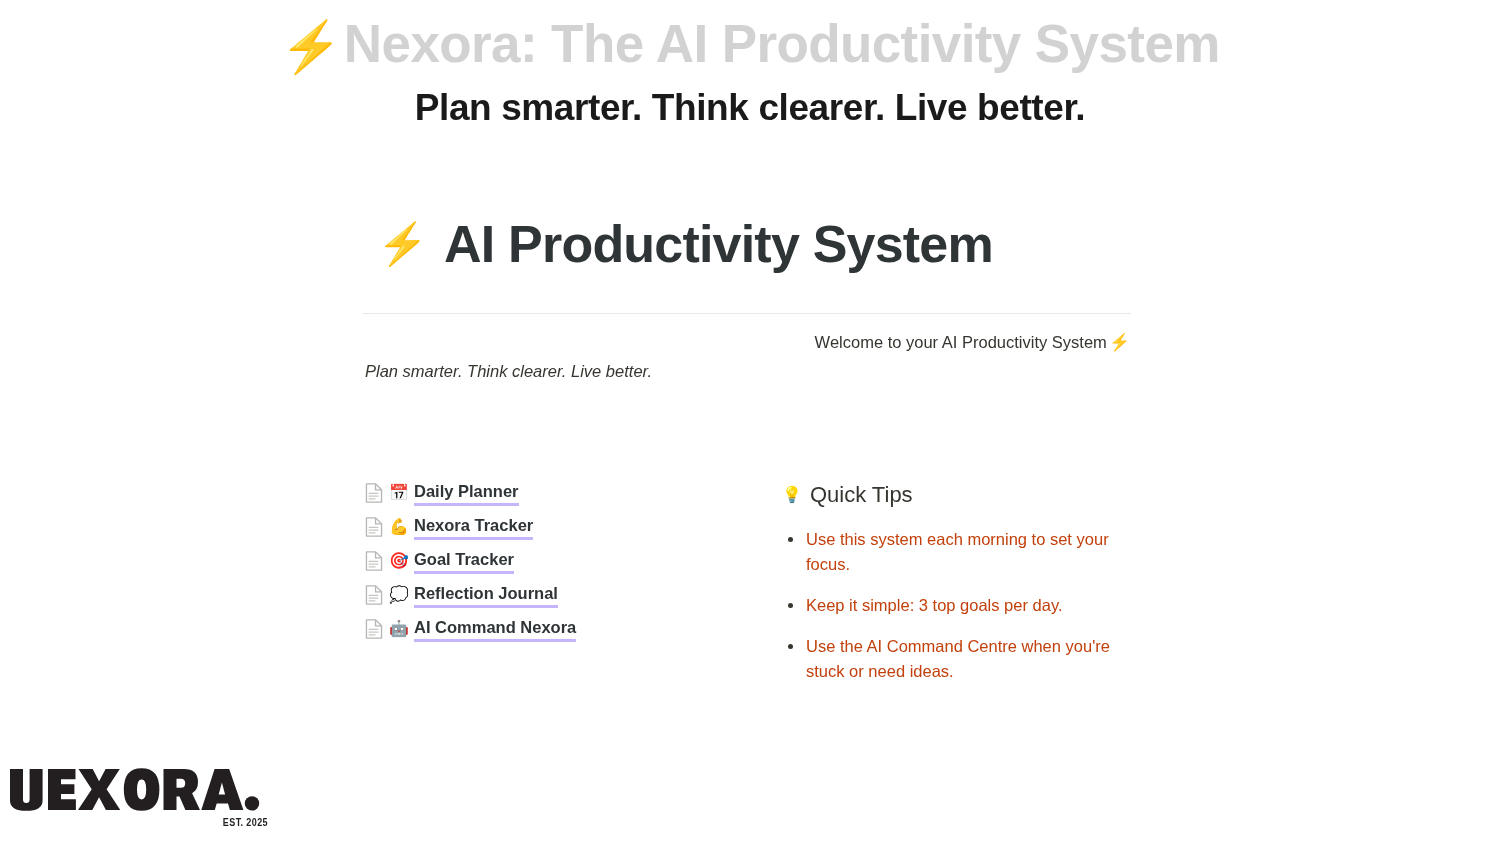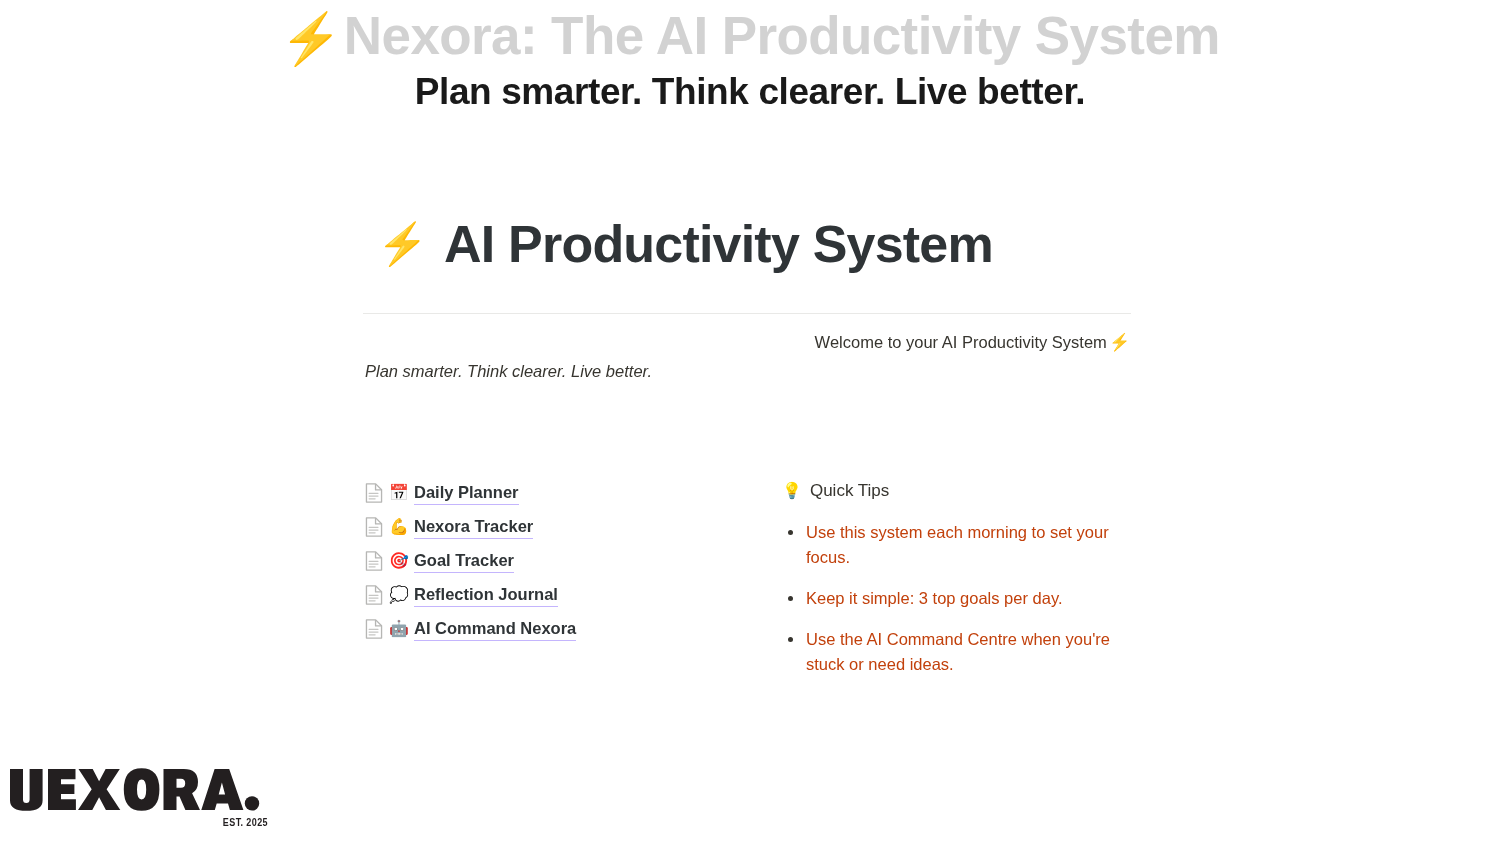--- a/index.html
+++ b/index.html
@@ -18,21 +18,21 @@
 
   
   .slide-header {
     position: absolute;
     top: 0;
     left: 0;
     width: 1500px;
     text-align: center;
   }
   .slide-title {
-    margin: 0;
+    margin: 8px;
     padding-top: 6px;
     font-size: 53px;
     font-weight: 700;
     line-height: 1.12;
     color: #d2d2d2;
     letter-spacing: -0.6px;
     white-space: nowrap;
   }
   .slide-title .bolt-glyph {
     color: #f8a83c;
@@ -141,38 +141,38 @@
     font-size: 16px;
     line-height: 1;
     width: 19px;
     text-align: center;
     flex: none;
   }
   .link-text {
     font-size: 16.5px;
     font-weight: 700;
     color: #2f3437;
-    border-bottom: 1px solid #c4b5fd;
+    border-bottom: 3px solid #c4b5fd;
     line-height: 1.4;
     white-space: nowrap;
   }
 
   
   .tips-heading {
     display: flex;
     align-items: center;
     gap: 8px;
     padding-top: 3px;
   }
   .tips-emoji {
     font-size: 16px;
     line-height: 1;
   }
   .tips-heading-text {
-    font-size: 17px;
+    font-size: 22px;
     color: #37352f;
     line-height: 1.45;
   }
   .tips-list {
     margin: 16px 0 0 0;
     padding: 0;
     list-style: none;
     width: 345px;
   }
   .tips-list li {

